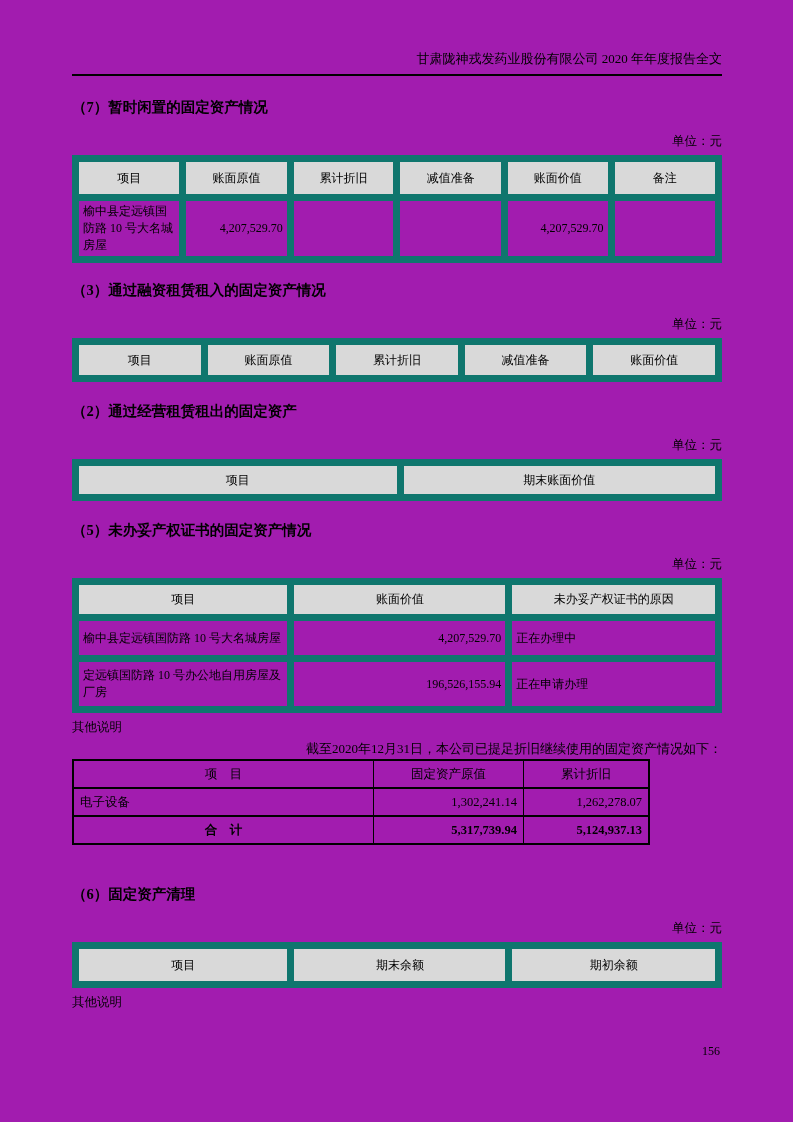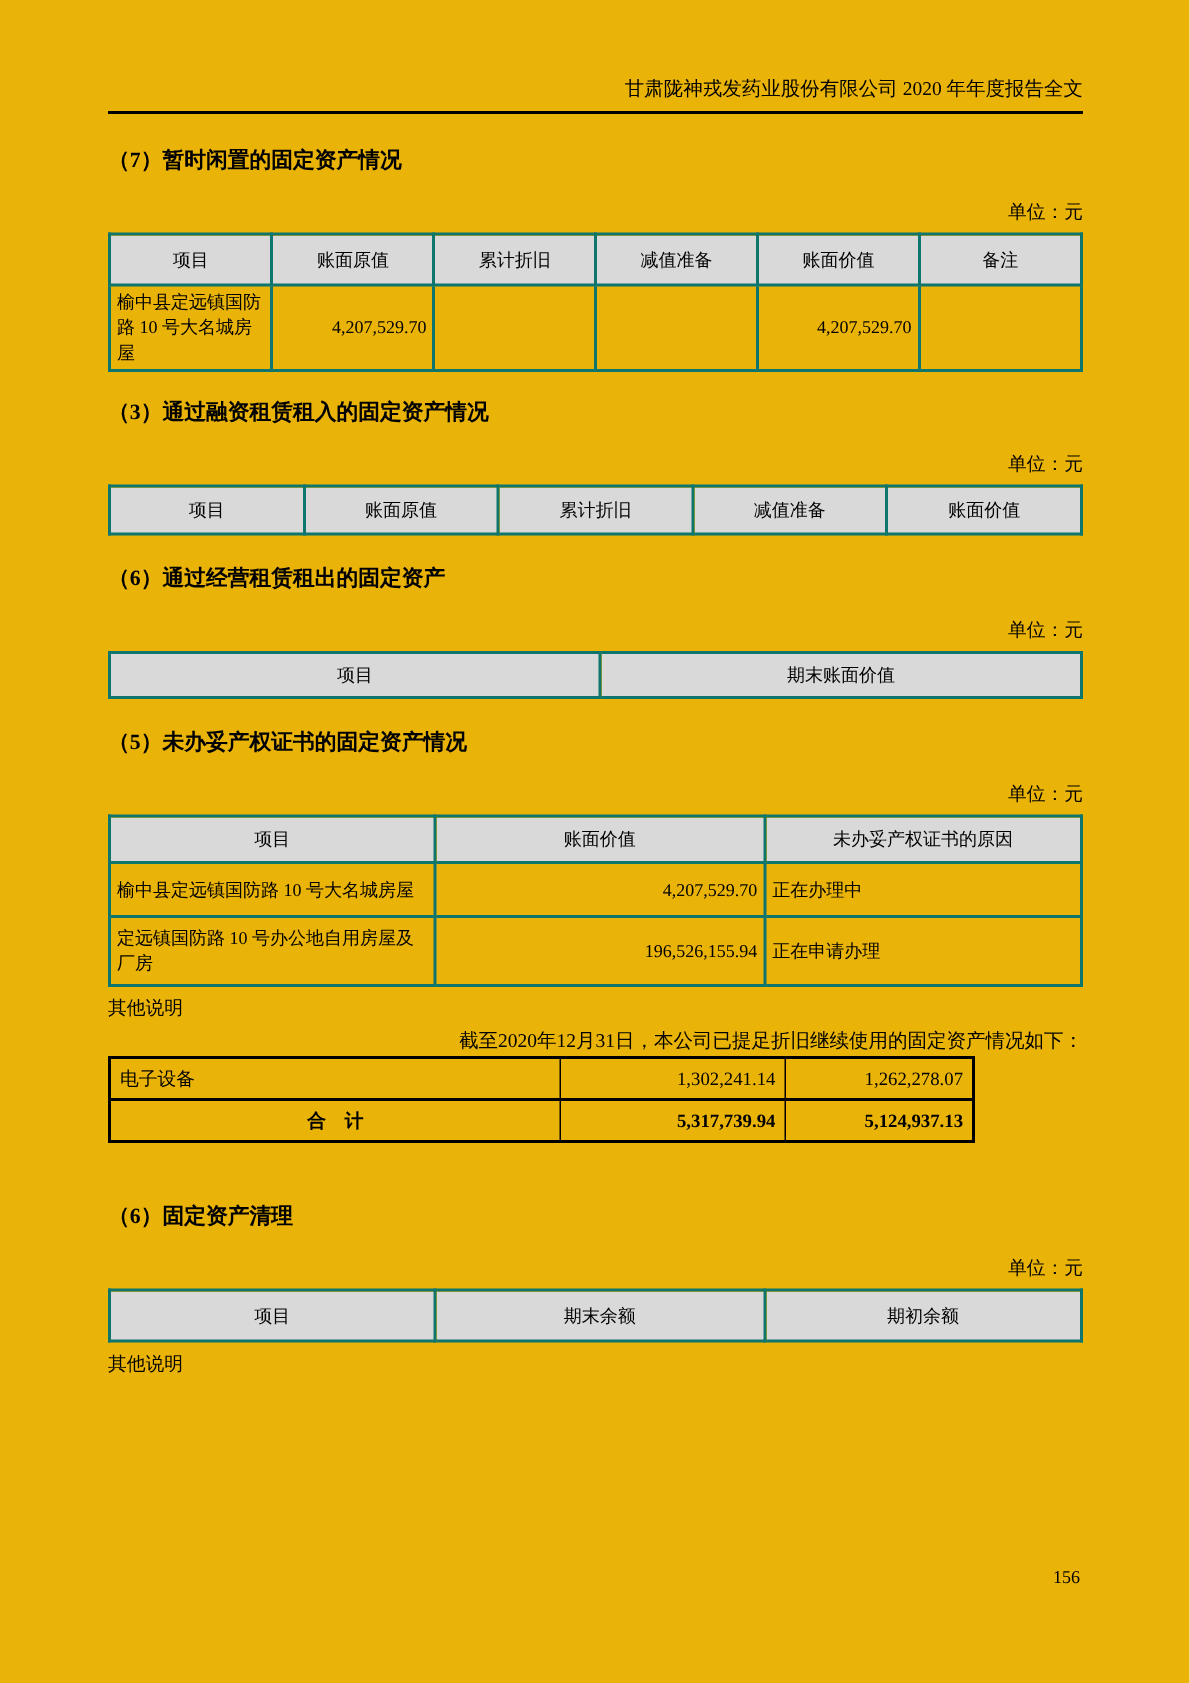--- a/index.html
+++ b/index.html
@@ -1,19 +1,19 @@
 <!DOCTYPE html>
 <html><head>
 <meta charset="utf-8">
 <style>
   html,body { margin:0; padding:0; background:#ffffff; }
   .page {
     position:relative;
     width:793px; height:1122px;
-    background:#eab308;
+    background:#a21caf;
     color:#000000;
     font-family:"Liberation Serif","DejaVu Serif",serif;
     overflow:hidden;
   }
   .content { position:absolute; left:72px; top:0; width:650px; }
 
   .doc-header {
     padding-top:50px; padding-bottom:7px;
     border-bottom:2px solid #000;
     text-align:right;
@@ -30,21 +30,21 @@
   .unit {
     text-align:right; font-size:12.5px; line-height:16px;
     margin-top:16px; margin-bottom:6px;
   }
 
   table.tbl {
     border-collapse:collapse; table-layout:fixed;
     width:650px; font-size:12px;
   }
   table.tbl td {
-    border:2px solid #0f766e;
+    border:7px solid #0f766e;
     padding:2px 4px;
     vertical-align:middle;
     line-height:17px;
     overflow:hidden;
   }
   .hdr td { background:#d9d9d9; text-align:center; }
   td.item { text-align:left; }
   td.num  { text-align:right; }
   td.ctr  { text-align:center; }
 
@@ -136,21 +136,21 @@
           <tr class="hdr">
         <td>项目</td>
         <td>账面原值</td>
         <td>累计折旧</td>
         <td>减值准备</td>
         <td>账面价值</td>
       </tr>
     </tbody>
       </table>
 
-    <div class="h2 mt-s4">（6）通过经营租赁租出的固定资产</div>
+    <div class="h2 mt-s4">（2）通过经营租赁租出的固定资产</div>
     <div class="unit">单位：元</div>
     <table class="tbl t3">
       <colgroup>
           <col style="width:50.5%">
           <col style="width:49.5%">
         </colgroup>
       <tbody>
           <tr class="hdr">
         <td>项目</td>
         <td>期末账面价值</td>
@@ -188,20 +188,25 @@
     <p class="note">其他说明</p>
     <p class="lead">截至2020年12月31日，本公司已提足折旧继续使用的固定资产情况如下：</p>
 
     <table class="t5">
       <colgroup>
           <col style="width:52.2%">
           <col style="width:26%">
           <col style="width:21.8%">
         </colgroup>
       <tbody>
+          <tr class="hdr5">
+        <td class="ctr">项　目</td>
+        <td class="ctr">固定资产原值</td>
+        <td class="ctr">累计折旧</td>
+      </tr>
       <tr>
         <td class="item">电子设备</td>
         <td class="num">1,302,241.14</td>
         <td class="num">1,262,278.07</td>
       </tr>
       <tr class="total">
         <td class="ctr">合　计</td>
         <td class="num">5,317,739.94</td>
         <td class="num">5,124,937.13</td>
       </tr>

